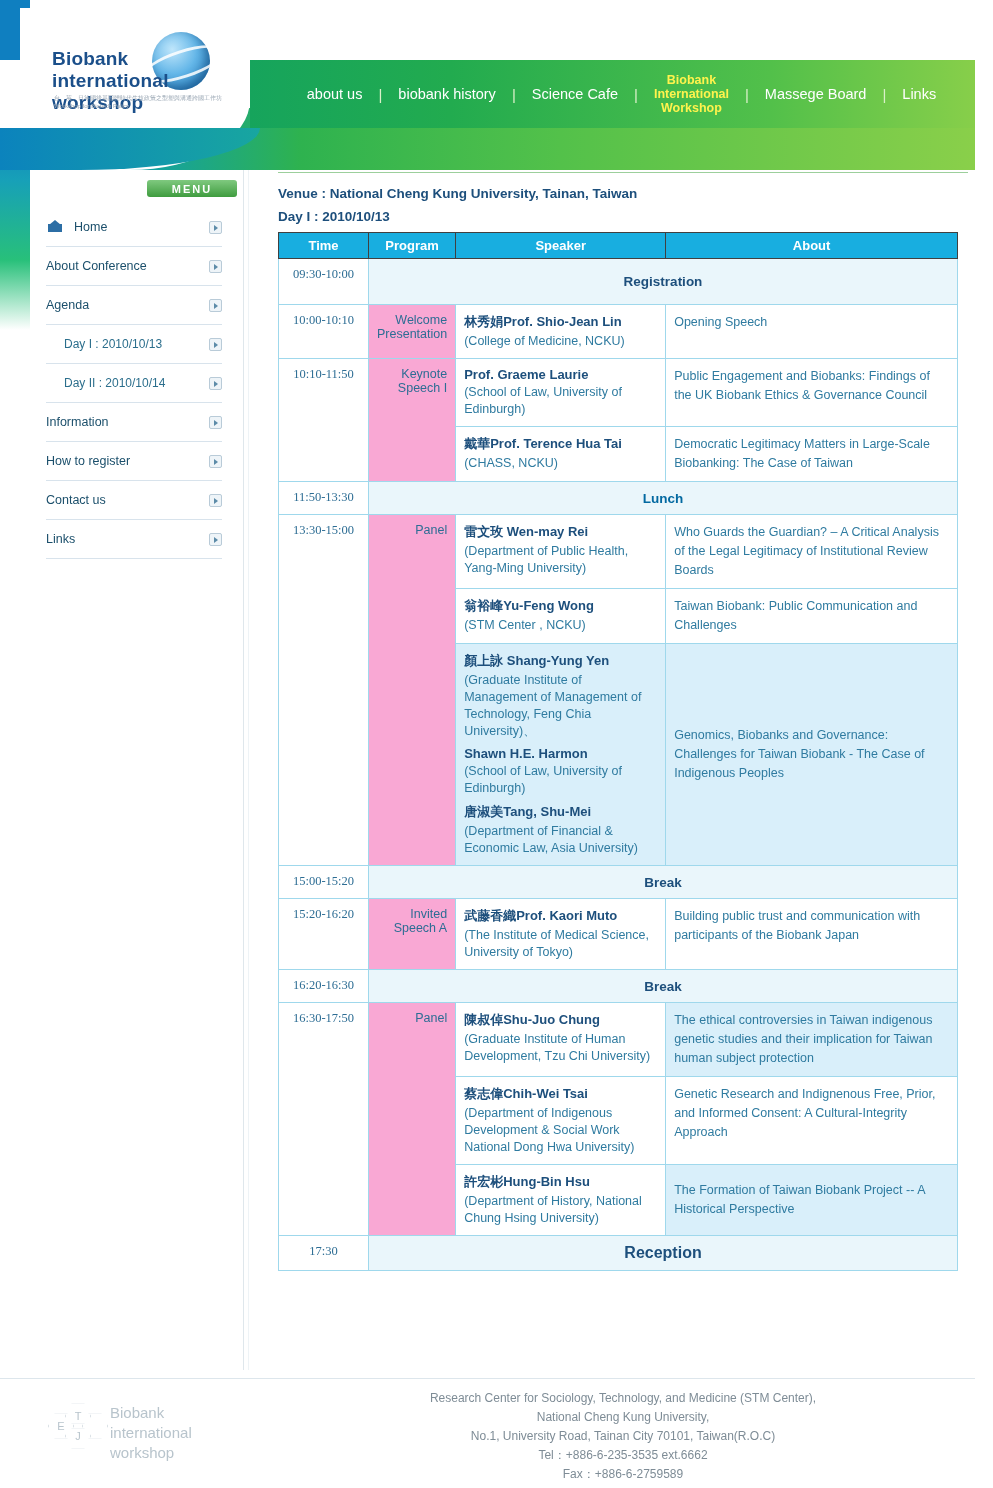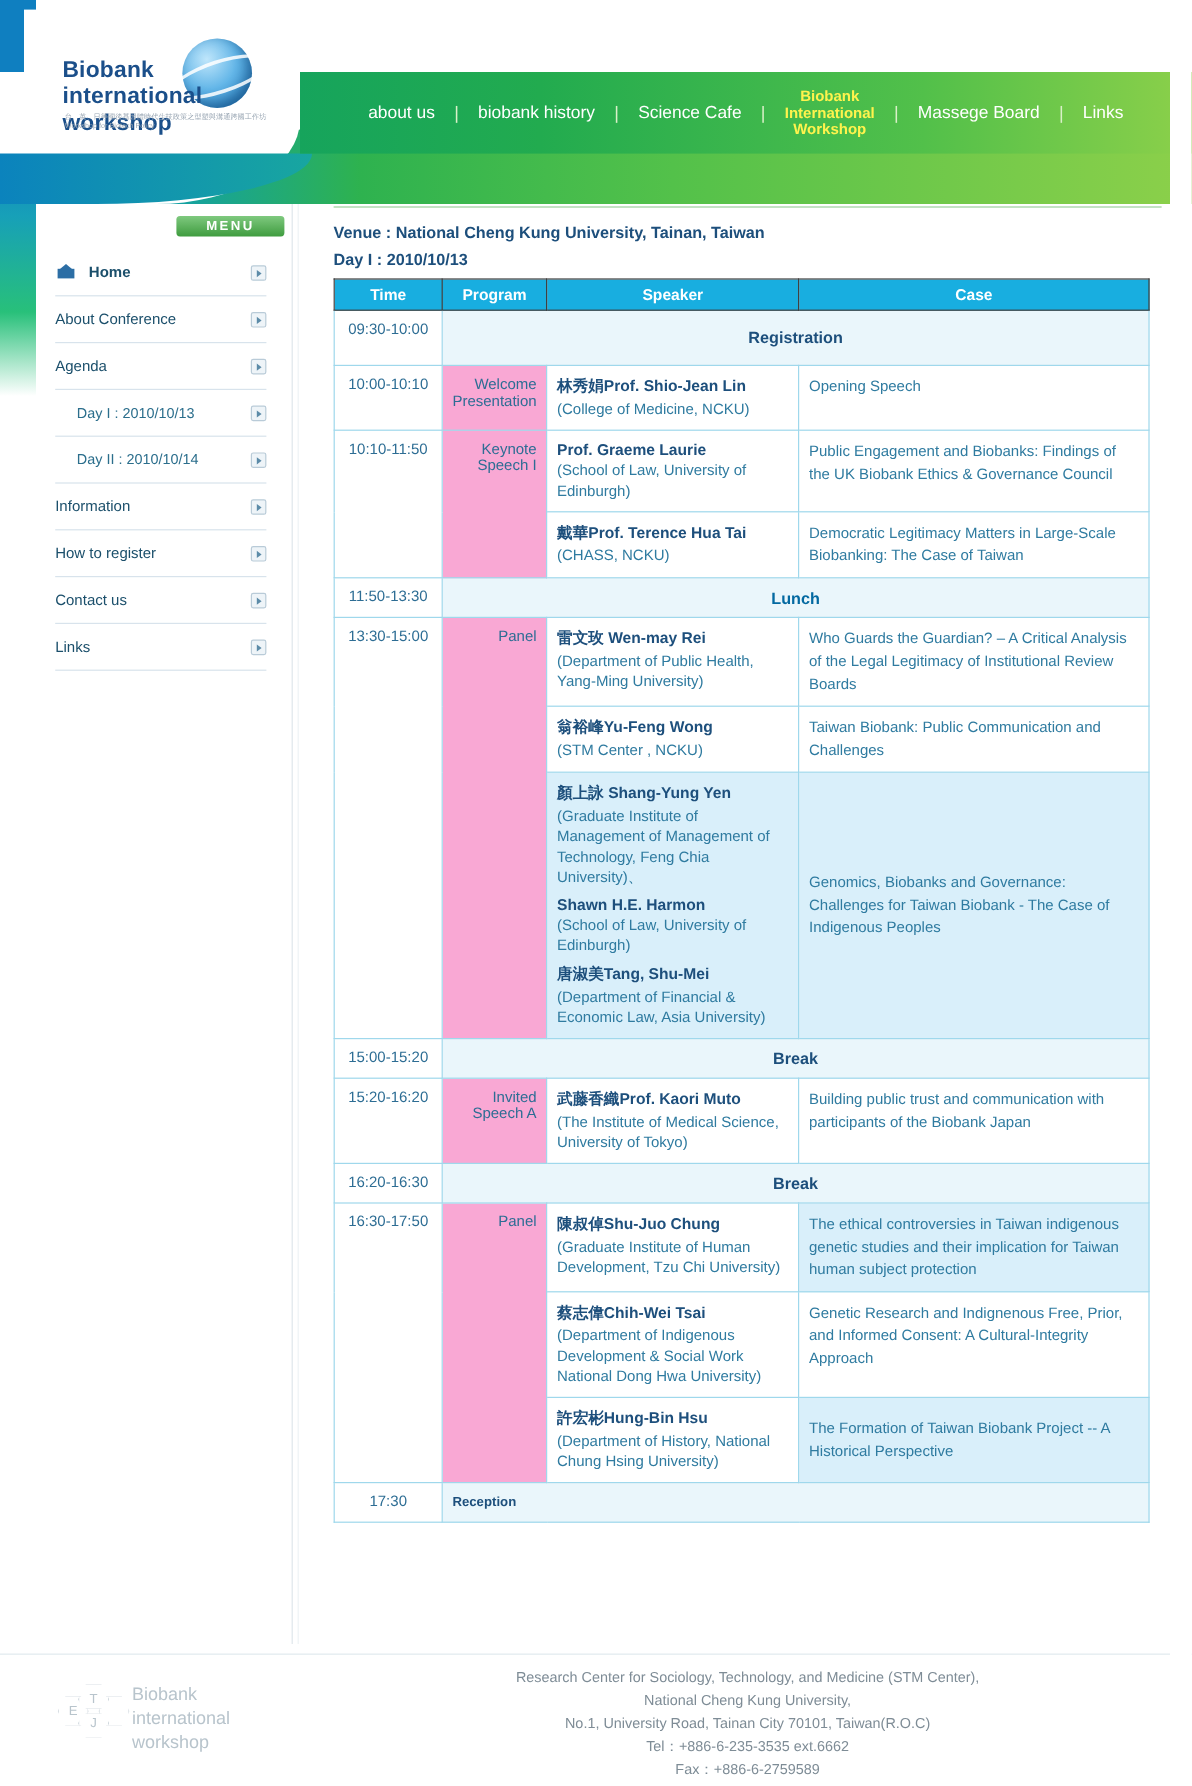--- a/index.html
+++ b/index.html
@@ -113,21 +113,21 @@
     background: linear-gradient(to bottom,#7fc97f,#3f9c3f);
     border-radius:3px; color:#ffffff; font-size:11px; font-weight:bold;
     display:flex; align-items:center; justify-content:center; letter-spacing:2px;
   }
   .menu-list { position:absolute; left:16px; top:38px; width:176px; }
   .menu-row {
     position:relative; height:39px; border-bottom:1px solid #d8e3ec;
     display:flex; align-items:center;
   }
   .menu-row .label { font-size:12.5px; color:#1b4f6b; }
-  .menu-row.home .label { padding-left:28px; font-weight:bold;text-align:right; }
+  .menu-row.home .label { padding-left:28px; font-weight:normal;text-align:right; }
   .home-icon {
     position:absolute; left:2px; top:12px; width:14px; height:12px;
   }
   .home-icon::before{
     content:""; position:absolute; left:0; top:4px; width:14px; height:8px; background:#2c6ea5;
   }
   .home-icon::after{
     content:""; position:absolute; left:1px; top:0; width:0; height:0;
     border-left:6px solid transparent; border-right:6px solid transparent; border-bottom:5px solid #2c6ea5;
   }
@@ -152,21 +152,21 @@
     border-collapse:collapse; width:680px; font-size:12.5px;
   }
   table.agenda th {
     background:#18aee0; color:#ffffff; font-size:13px; font-weight:bold;
     height:26px; border:1px solid #404040;
   }
   table.agenda td {
     border:1px solid #9fd8ec; vertical-align:top; padding:8px 8px;
     color:#2d6d94;
   }
-  td.time { width:90px; text-align:center; color:#2d6d94; vertical-align:middle; background:#ffffff;}
+  td.time { width:90px; text-align:center; color:#2d6d94; vertical-align:middle; background:#ffffff;font-family:Liberation Serif, serif;}
   td.program { width:78px; text-align:right; color:#2d6d94; vertical-align:middle; background:#f9a8d4;}
   td.speaker { width:210px; background:#ffffff; }
   td.title { background:#ffffff; }
   .sp-name { font-weight:bold; color:#1d4f7c; font-size:13px; }
   .sp-aff { color:#2f7ba0; font-size:12.5px; line-height:17px; margin-top:2px;}
   .t-text { color:#2f7ba0; line-height:19px; }
   td.hl { background:#d9effa; }
   td.speaker.hl, td.title.hl { background:#d9effa; }
   .gap { height:6px; }
   
@@ -284,21 +284,21 @@
   <div class="content">
     <div class="venue">Venue : National Cheng Kung University, Tainan, Taiwan</div>
     <div class="day">Day I :  2010/10/13</div>
 
     <table class="agenda">
       <thead>
         <tr>
           <th>Time</th>
           <th>Program</th>
           <th>Speaker</th>
-          <th>Case</th>
+          <th>About</th>
         </tr>
       </thead>
       <tbody>
 
         <tr>
           <td class="time">09:30-10:00</td>
           <td colspan="3" class="full-cell" style="text-align:center;font-weight:bold;color:#1d4f7c;background:#eaf6fb;vertical-align:middle;font-size:13.5px;height:46px;">Registration</td>
         </tr>
 
         <tr>
@@ -432,21 +432,21 @@
             <div class="sp-name">許宏彬Hung-Bin Hsu</div>
             <div class="sp-aff">(Department of History, National Chung Hsing University)</div>
           </td>
           <td class="title hl" style="vertical-align:middle;">
             <div class="t-text">The Formation of Taiwan Biobank Project -- A Historical Perspective</div>
           </td>
         </tr>
 
         <tr>
           <td class="time">17:30</td>
-          <td colspan="3" style="text-align:left;font-weight:bold;color:#1d4f7c;background:#eaf6fb;vertical-align:middle;font-size:11px;height:33px;">Reception</td>
+          <td colspan="3" style="text-align:center;font-weight:bold;color:#1d4f7c;background:#eaf6fb;vertical-align:middle;font-size:16px;height:33px;">Reception</td>
         </tr>
       </tbody>
     </table>
   </div>
 
   <div class="footer-sep"></div>
   <div class="footer">
     <div class="footer-logo">
       <div class="hexes">
         <span class="hex h1">E</span>

